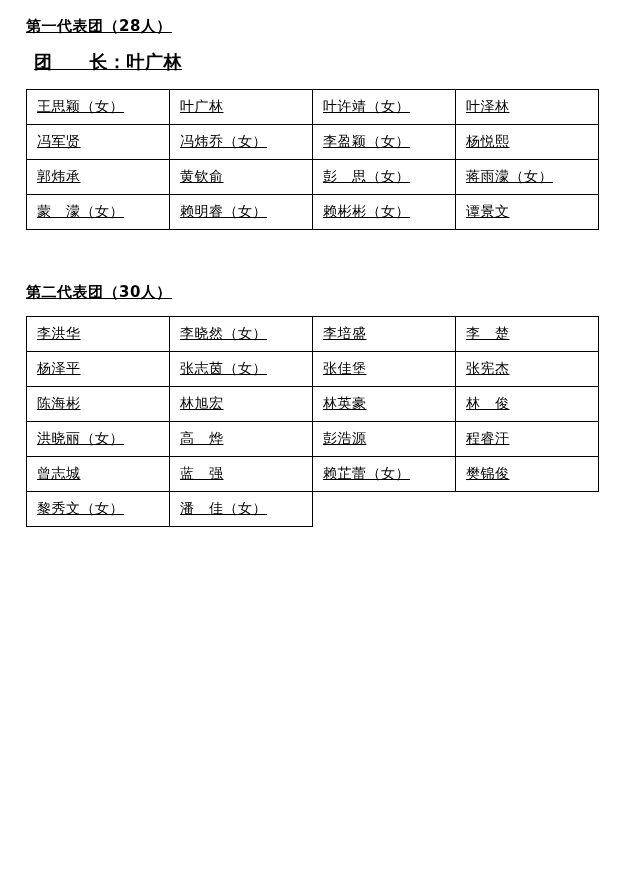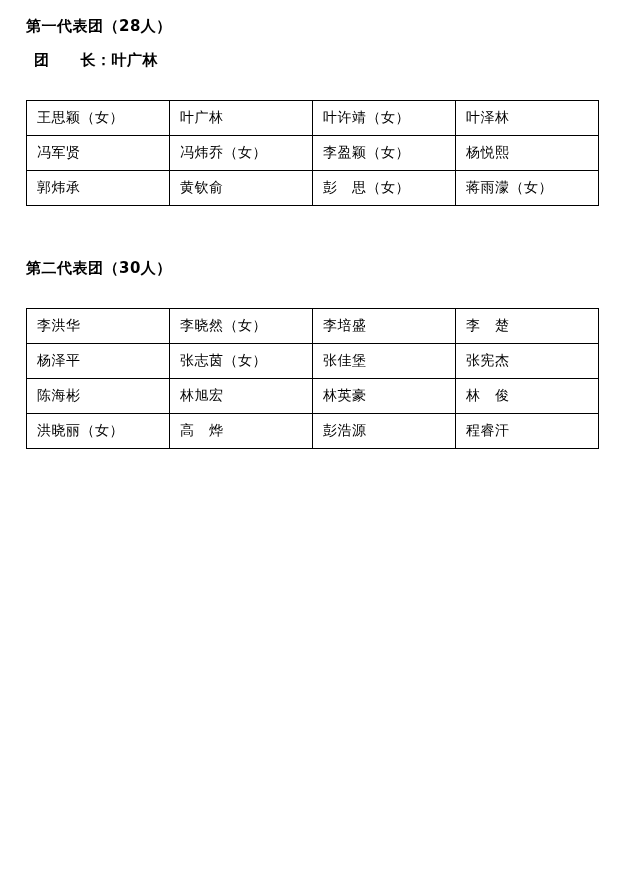--- a/index.html
+++ b/index.html
@@ -22,50 +22,51 @@
     position: relative;
   }
   .section-title {
     font-size: 15px;
     font-weight: bold;
     letter-spacing: 0.5px;
     margin: 6px 0 0 0;
     line-height: 1.6;
   }
   .leader-line {
-    font-size: 15px;
+    font-size: 18px;
     font-weight: bold;
     letter-spacing: 0.5px;
     margin: 10px 0 0 8px;
     line-height: 1.6;
     white-space: pre;
   }
   table.roster {
     border-collapse: collapse;
     width: 573px;
-    margin-top: 28px;
+    margin-top: 12px;
     table-layout: fixed;
   }
   table.roster td {
     border: 1px solid #000000;
     height: 34px;
     font-size: 14px;
     padding: 0 10px;
     white-space: pre;
     vertical-align: middle;
     letter-spacing: 0.5px;
   }
   table.roster td.empty {
     border: none;
   }
   .spacer-lg {
     height: 44px;
   }
   .block {
     margin-bottom: 0;
+    text-decoration: underline;
   }
 </style>
 </head>
 <body>
 
 <div class="page">
 
   <div class="block">
     <div class="section-title">第一代表团（28人）</div>
     <div class="leader-line">团　　长：叶广林</div>
@@ -81,20 +82,26 @@
           <td>冯军贤</td>
           <td>冯炜乔（女）</td>
           <td>李盈颖（女）</td>
           <td>杨悦熙</td>
         </tr>
         <tr>
           <td>郭炜承</td>
           <td>黄钦俞</td>
           <td>彭　思（女）</td>
           <td>蒋雨濛（女）</td>
+        </tr>
+        <tr>
+          <td>蒙　濛（女）</td>
+          <td>赖明睿（女）</td>
+          <td>赖彬彬（女）</td>
+          <td>谭景文</td>
         </tr>
       </tbody>
     </table>
   </div>
 
   <div class="spacer-lg"></div>
 
   <div class="block">
     <div class="section-title">第二代表团（30人）</div>
     <table class="roster">
@@ -116,17 +123,29 @@
           <td>林旭宏</td>
           <td>林英豪</td>
           <td>林　俊</td>
         </tr>
         <tr>
           <td>洪晓丽（女）</td>
           <td>高　烨</td>
           <td>彭浩源</td>
           <td>程睿汗</td>
         </tr>
+        <tr>
+          <td>曾志城</td>
+          <td>蓝　强</td>
+          <td>赖芷蕾（女）</td>
+          <td>樊锦俊</td>
+        </tr>
+        <tr>
+          <td>黎秀文（女）</td>
+          <td>潘　佳（女）</td>
+          <td class="empty"></td>
+          <td class="empty"></td>
+        </tr>
       </tbody>
     </table>
   </div>
 
 </div>
 
 </body></html>

